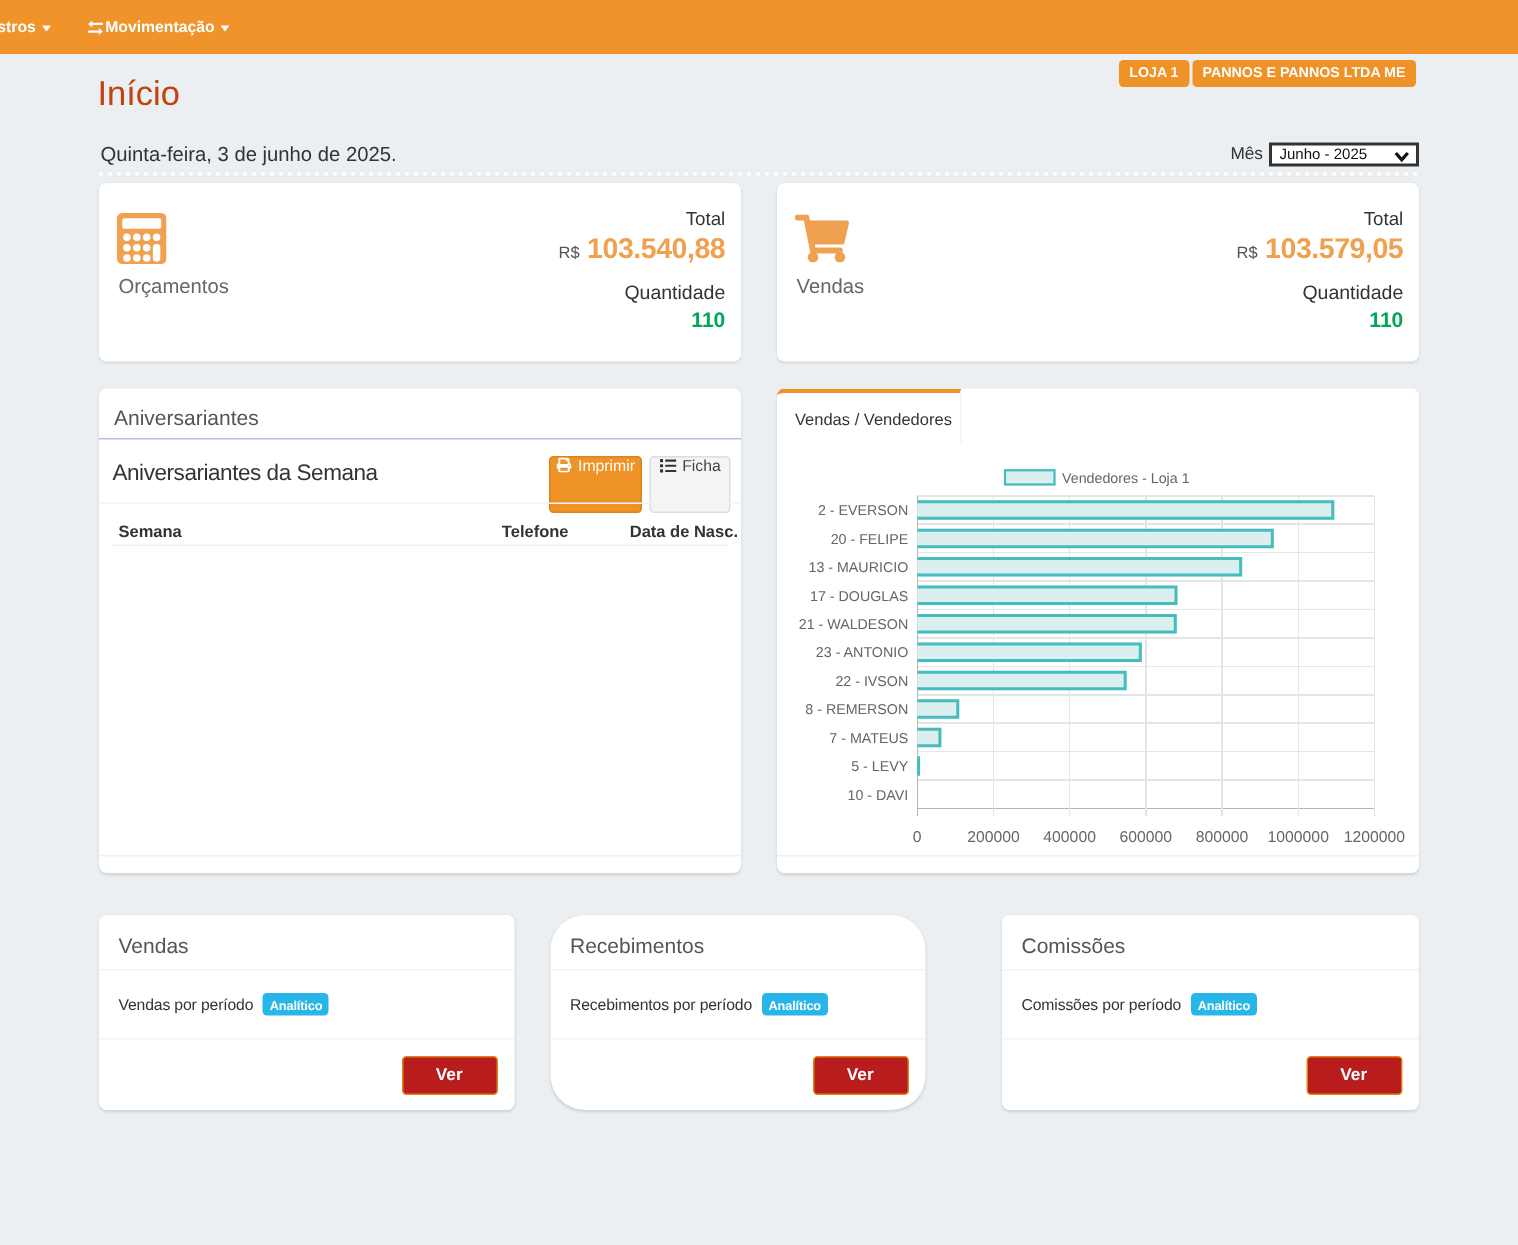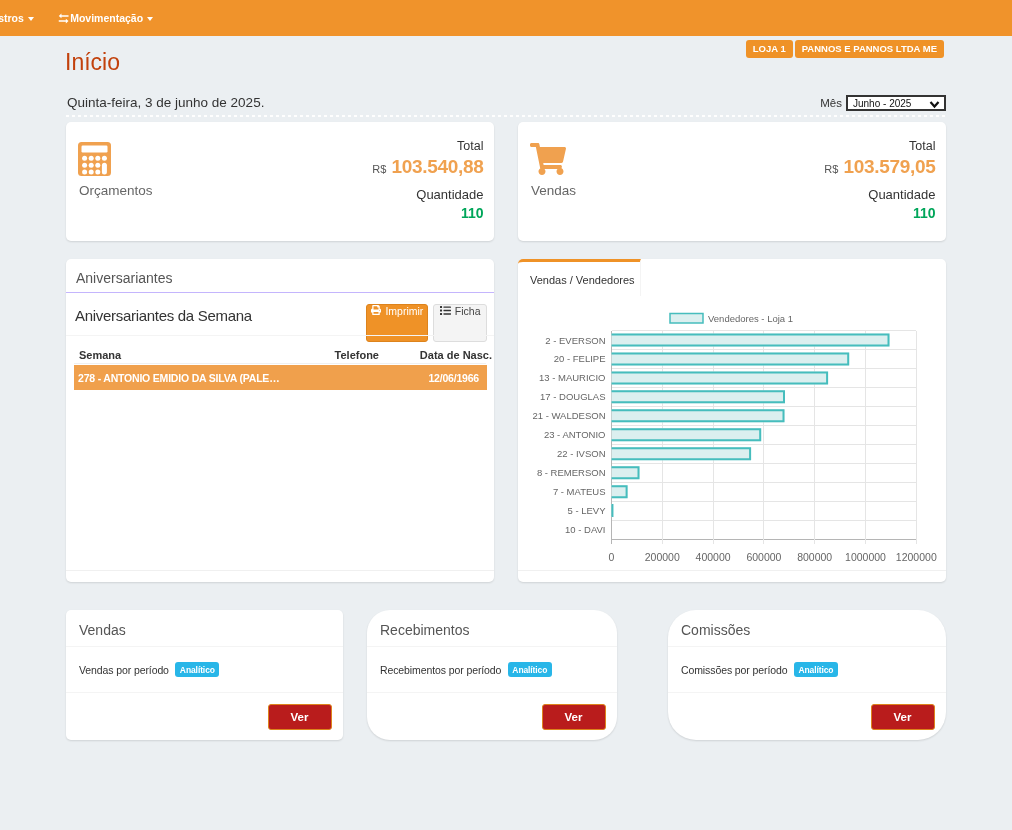--- a/index.html
+++ b/index.html
@@ -21,21 +21,21 @@
 #sel svg{position:absolute;right:4px;top:3px;}
 #dash{position:absolute;left:66px;top:115px;width:880px;height:2px;background:repeating-linear-gradient(90deg,rgba(255,255,255,0.95) 0 3px,rgba(0,0,0,0) 3px 6px);}
 
 .card{position:absolute;background:#fff;border-radius:5px;box-shadow:0 1px 2px rgba(0,0,0,0.12);}
 #cardA{left:66px;top:122px;width:428px;height:119px;}
 #cardB{left:518px;top:122px;width:428px;height:119px;}
 #cardC{left:66px;top:259px;width:428px;height:323px;}
 #cardD{left:518px;top:259px;width:428px;height:323px;}
 #cardE{left:66px;top:610px;width:277px;height:130px;}
 #cardF{left:367px;top:610px;width:250px;height:130px;border-radius:23px;}
-#cardG{left:668px;top:610px;width:278px;height:130px;border-radius:28px;}
+#cardG{left:668px;top:610px;width:278px;height:130px;}
 .c-label{position:absolute;left:13px;top:61px;font-size:13.5px;color:#666;}
 .t-total{position:absolute;right:10.5px;top:17px;font-size:12.5px;color:#333;}
 .t-money{position:absolute;right:10.5px;top:34px;display:flex;align-items:baseline;}
 .t-money .rs{font-size:11px;color:#555;margin-right:5px;}
 .t-money .num{font-size:19px;font-weight:700;color:#F0A14F;letter-spacing:-0.3px;}
 .t-qtd{position:absolute;right:10.5px;top:64.5px;font-size:13px;color:#333;}
 .t-110{position:absolute;right:10.5px;top:82.5px;font-size:14px;font-weight:700;color:#00A65A;}
 
 .hdr{position:absolute;left:0;top:0;width:100%;height:34px;border-bottom:1px solid #c4b5fd;}
 .hdr span{position:absolute;left:10px;top:11px;font-size:14px;color:#555;}
@@ -147,24 +147,20 @@
         </svg>Imprimir</div>
     <div class="btn btn-gr" style="padding:0 5.5px"><svg width="11" height="11" viewBox="0 0 512 512">
           <path fill="#333" d="M80 368H16a16 16 0 0 0-16 16v64a16 16 0 0 0 16 16h64a16 16 0 0 0 16-16v-64a16 16 0 0 0-16-16zm0-320H16A16 16 0 0 0 0 64v64a16 16 0 0 0 16 16h64a16 16 0 0 0 16-16V64a16 16 0 0 0-16-16zm0 160H16a16 16 0 0 0-16 16v64a16 16 0 0 0 16 16h64a16 16 0 0 0 16-16v-64a16 16 0 0 0-16-16zm416 176H176a16 16 0 0 0-16 16v32a16 16 0 0 0 16 16h320a16 16 0 0 0 16-16v-32a16 16 0 0 0-16-16zm0-320H176a16 16 0 0 0-16 16v32a16 16 0 0 0 16 16h320a16 16 0 0 0 16-16V96a16 16 0 0 0-16-16zm0 160H176a16 16 0 0 0-16 16v32a16 16 0 0 0 16 16h320a16 16 0 0 0 16-16v-32a16 16 0 0 0-16-16z"></path>
         </svg>Ficha</div>
   </div>
   <div id="cborder1"></div>
   <div class="th" style="left:13px">Semana</div>
   <div class="th" style="left:258px;width:55px;text-align:right;">Telefone</div>
   <div class="th" style="left:340px;width:86px;text-align:right;">Data de Nasc.</div>
   <div id="thborder"></div>
-  <div id="orow">
-      <span class="c1">278 - ANTONIO EMIDIO DA SILVA (PALE…</span>
-      <span class="c3">12/06/1966</span>
-    </div>
   <div class="cfoot"></div>
 </div>
 
 <div class="card" id="cardD">
   <div id="tab1">
       <span>Vendas / Vendedores</span>
     </div>
   <svg class="abs" style="left:0;top:37px" width="428" height="274" viewBox="0 0 428 274" id="chart">
       <line x1="93.5" y1="34.5" x2="398.3" y2="34.5" stroke="#e5e5e5" stroke-width="1" shape-rendering="crispEdges"></line>
       <line x1="93.5" y1="53.45454545454545" x2="398.3" y2="53.45454545454545" stroke="#e5e5e5" stroke-width="1" shape-rendering="crispEdges"></line>

